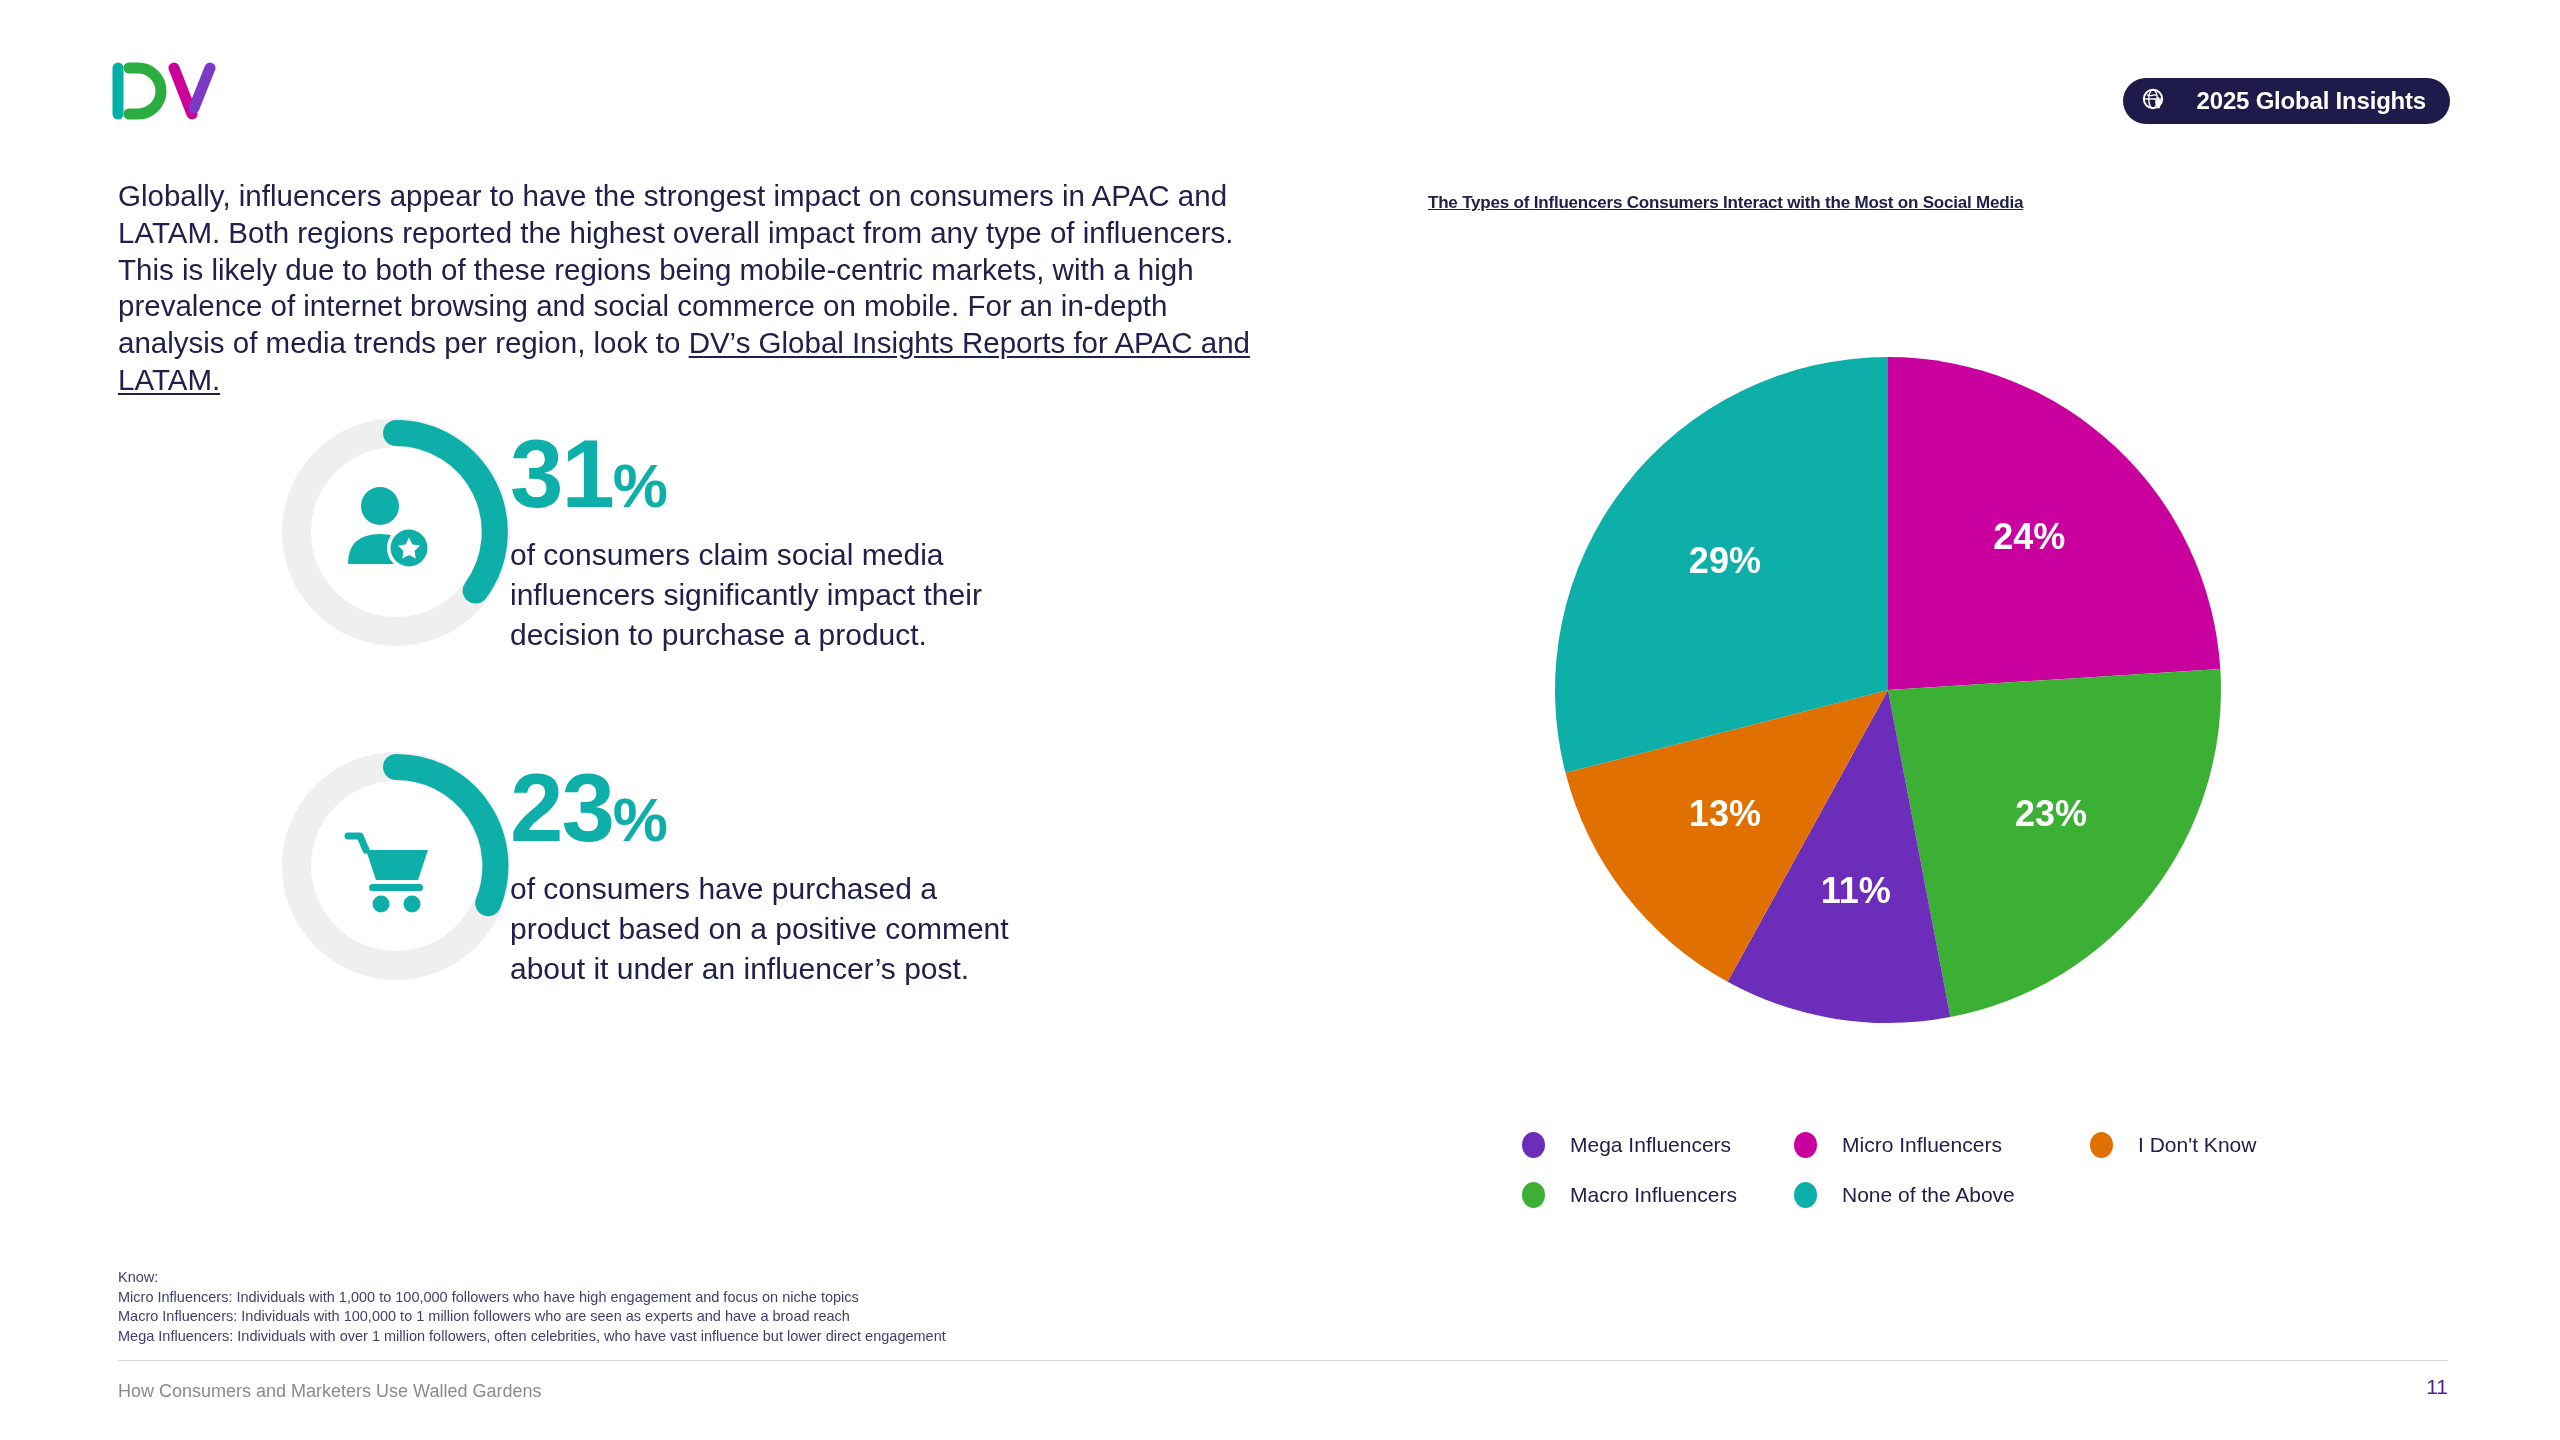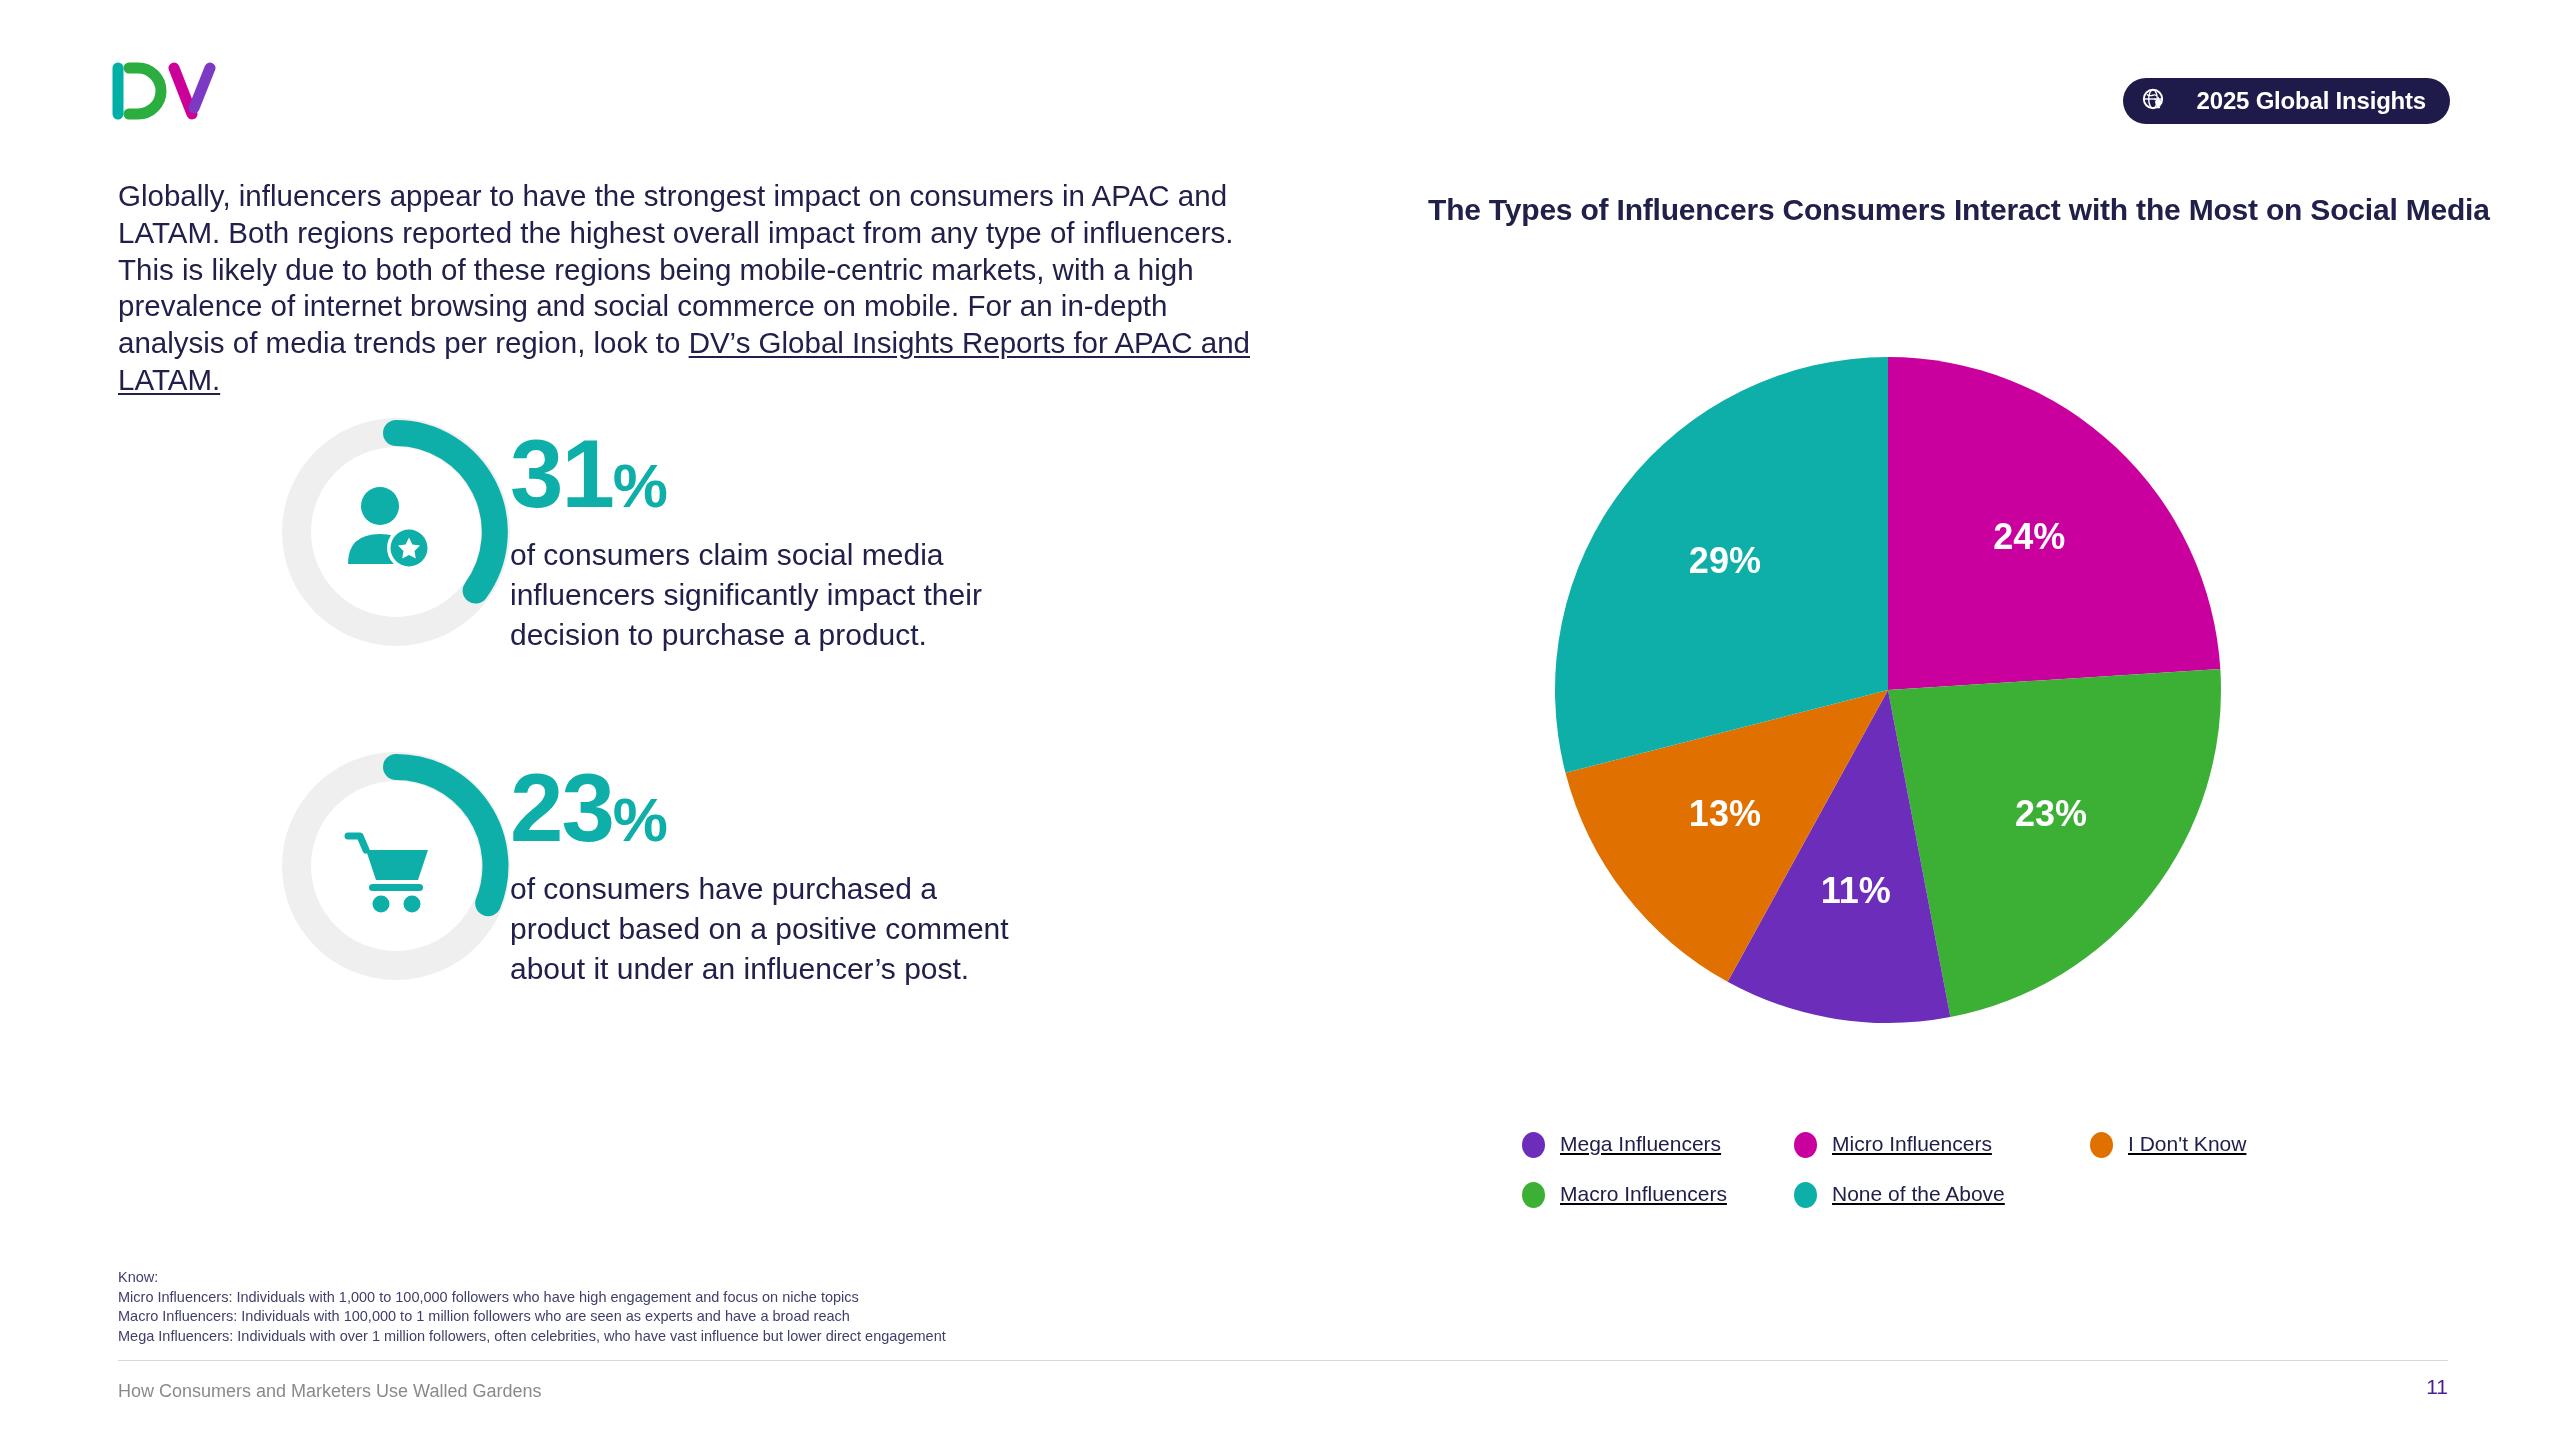--- a/index.html
+++ b/index.html
@@ -123,25 +123,26 @@
     color: #20204A;
     max-width: 530px;
     font-family: "Liberation Sans", sans-serif;
   }
 
   
   .chart-title {
     position: absolute;
     left: 1428px;
     top: 193px;
-    font-size: 30px;
+    font-size: 17px;
     font-weight: bold;
     color: #20204A;
     letter-spacing: -0.2px;
     font-family: "Liberation Sans", sans-serif;
+    text-decoration: underline;
   }
 
   .pie-wrap {
     position: absolute;
     left: 1548px;
     top: 350px;
     width: 680px;
     height: 680px;
   }
   .pie-wrap svg { width: 100%; height: 100%; display: block; }
@@ -157,21 +158,21 @@
   .legend {
     position: absolute;
     left: 1522px;
     top: 1120px;
     width: 760px;
     display: grid;
     grid-template-columns: 272px 296px auto;
     grid-auto-rows: 50px;
     align-items: center;
   }
-  .legend-item { display: flex; align-items: flex-start; gap: 15px; text-decoration: underline; }
+  .legend-item { display: flex; align-items: center; gap: 25px; }
   .legend-dot {
     width: 23px; height: 26px;
     border-radius: 50%;
     flex: none;
   }
   .legend-label {
     font-size: 21px;
     color: #20204A;
     white-space: nowrap;
     font-family: "Liberation Sans", sans-serif;

